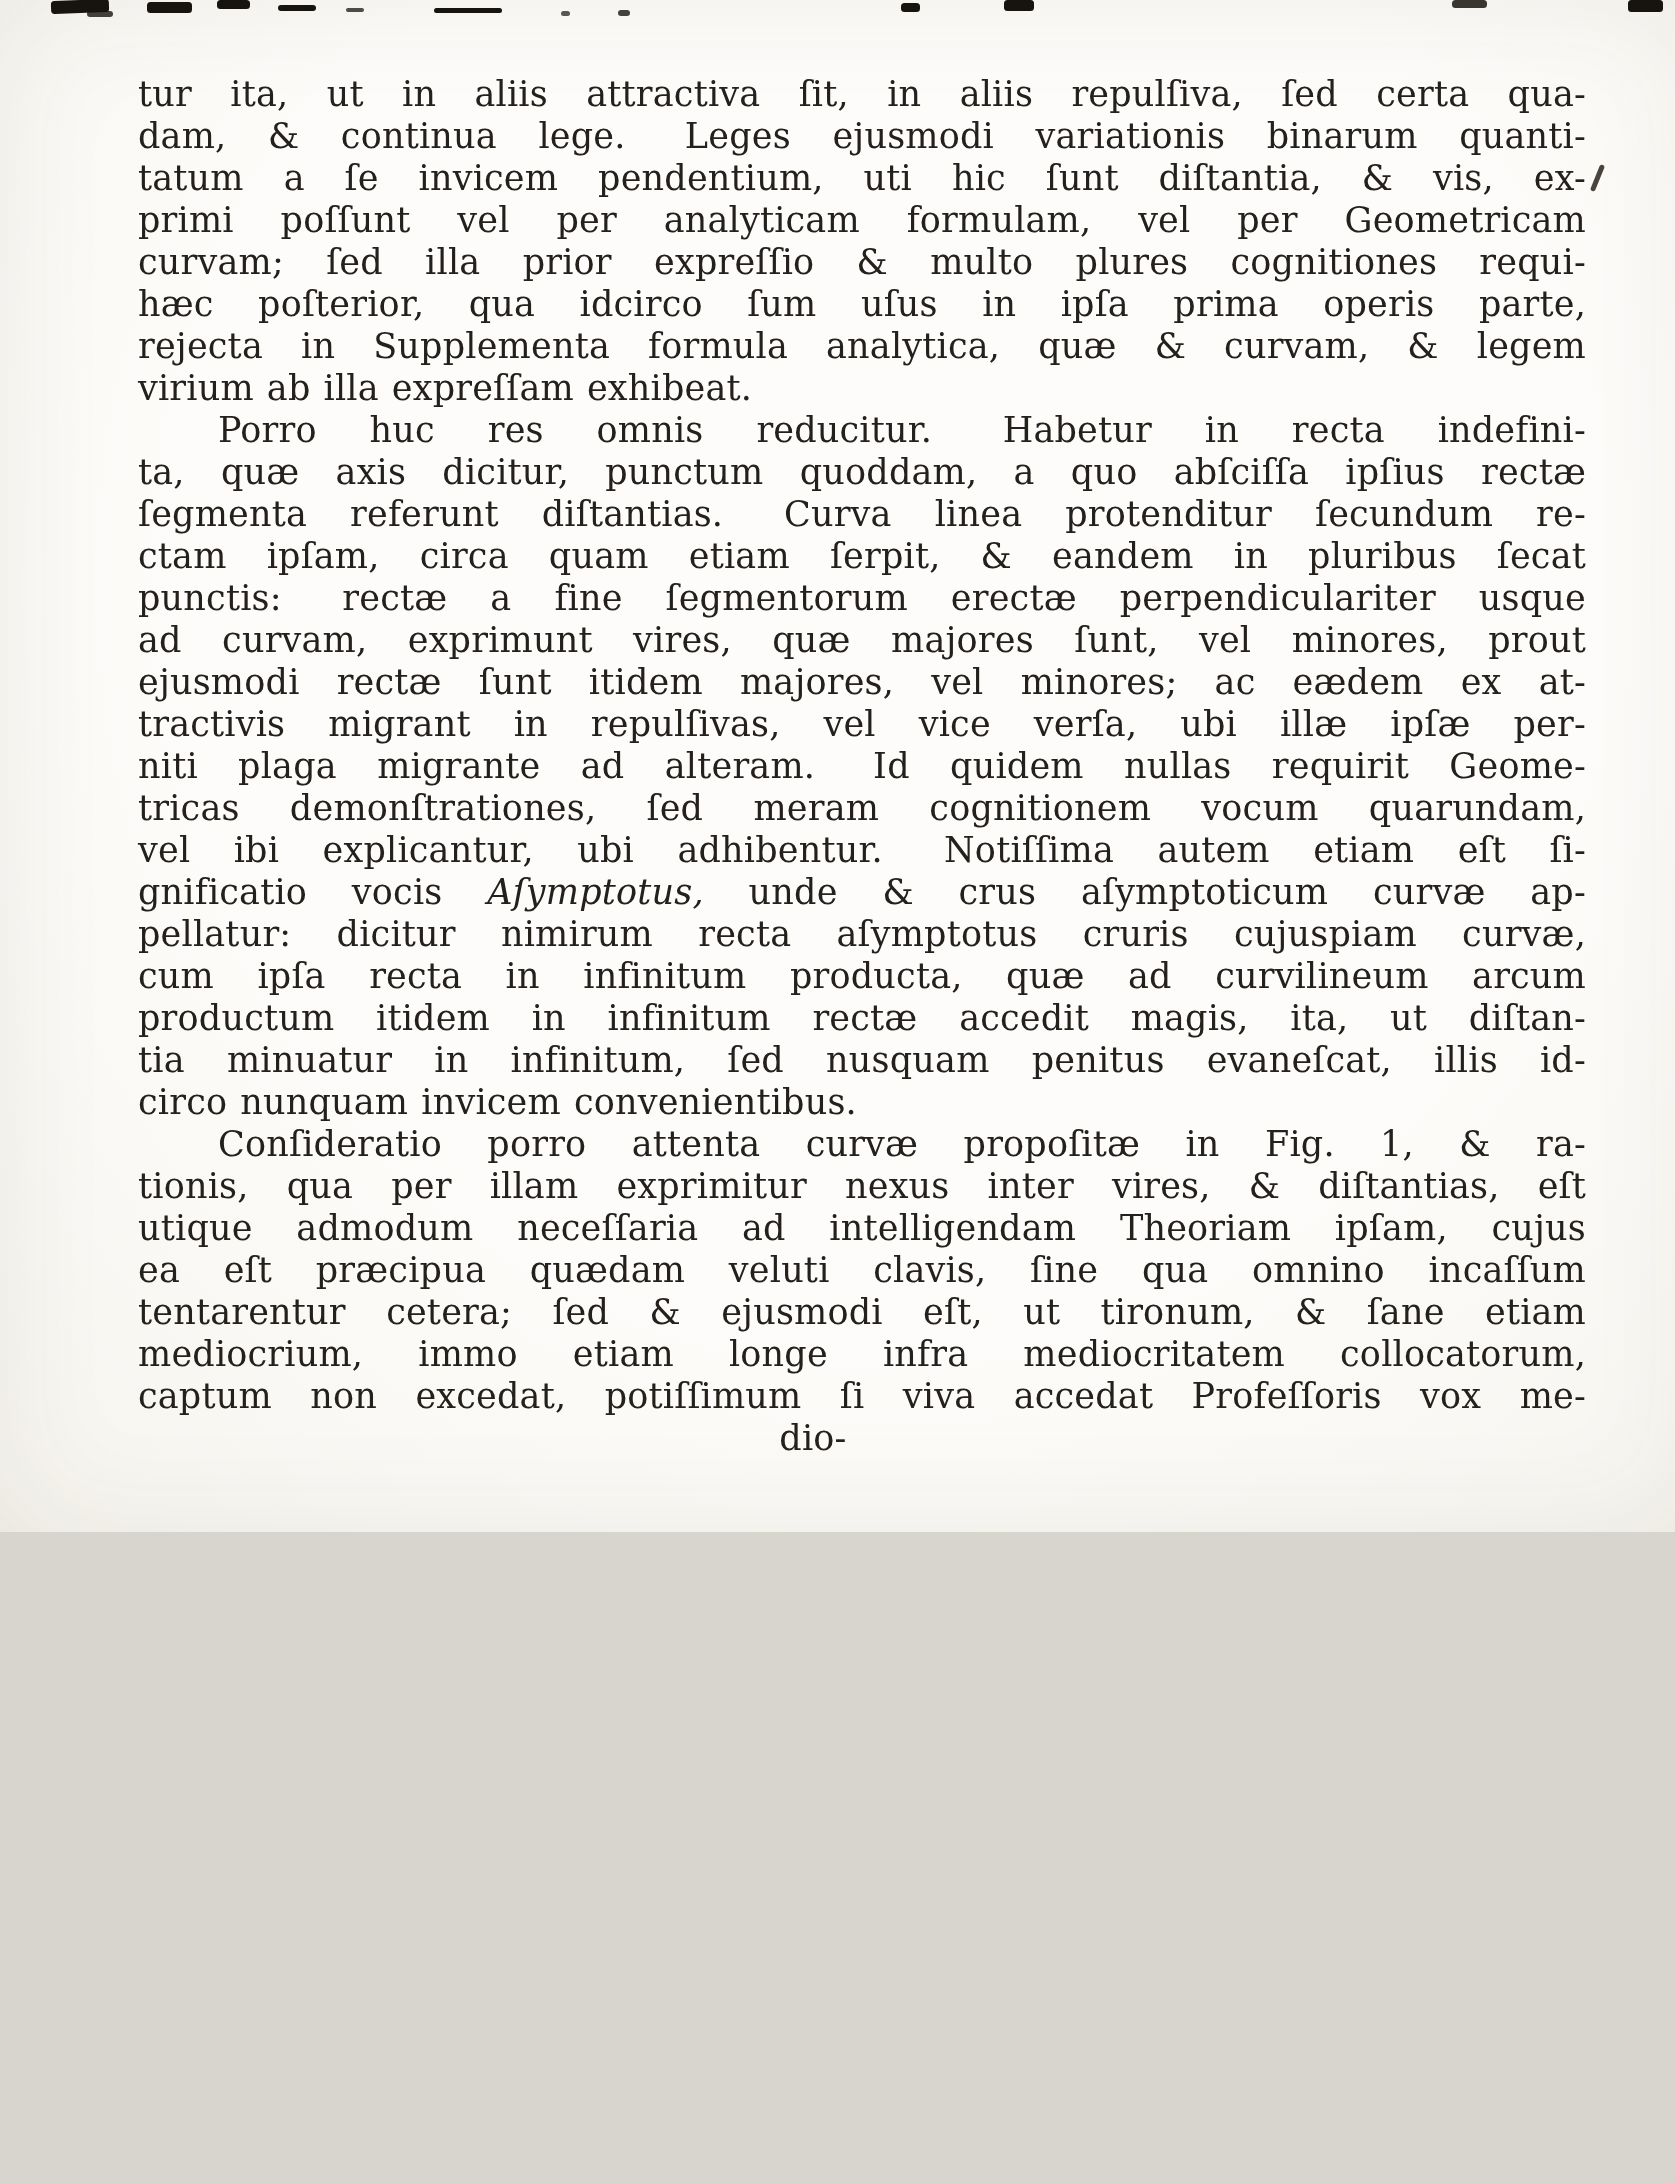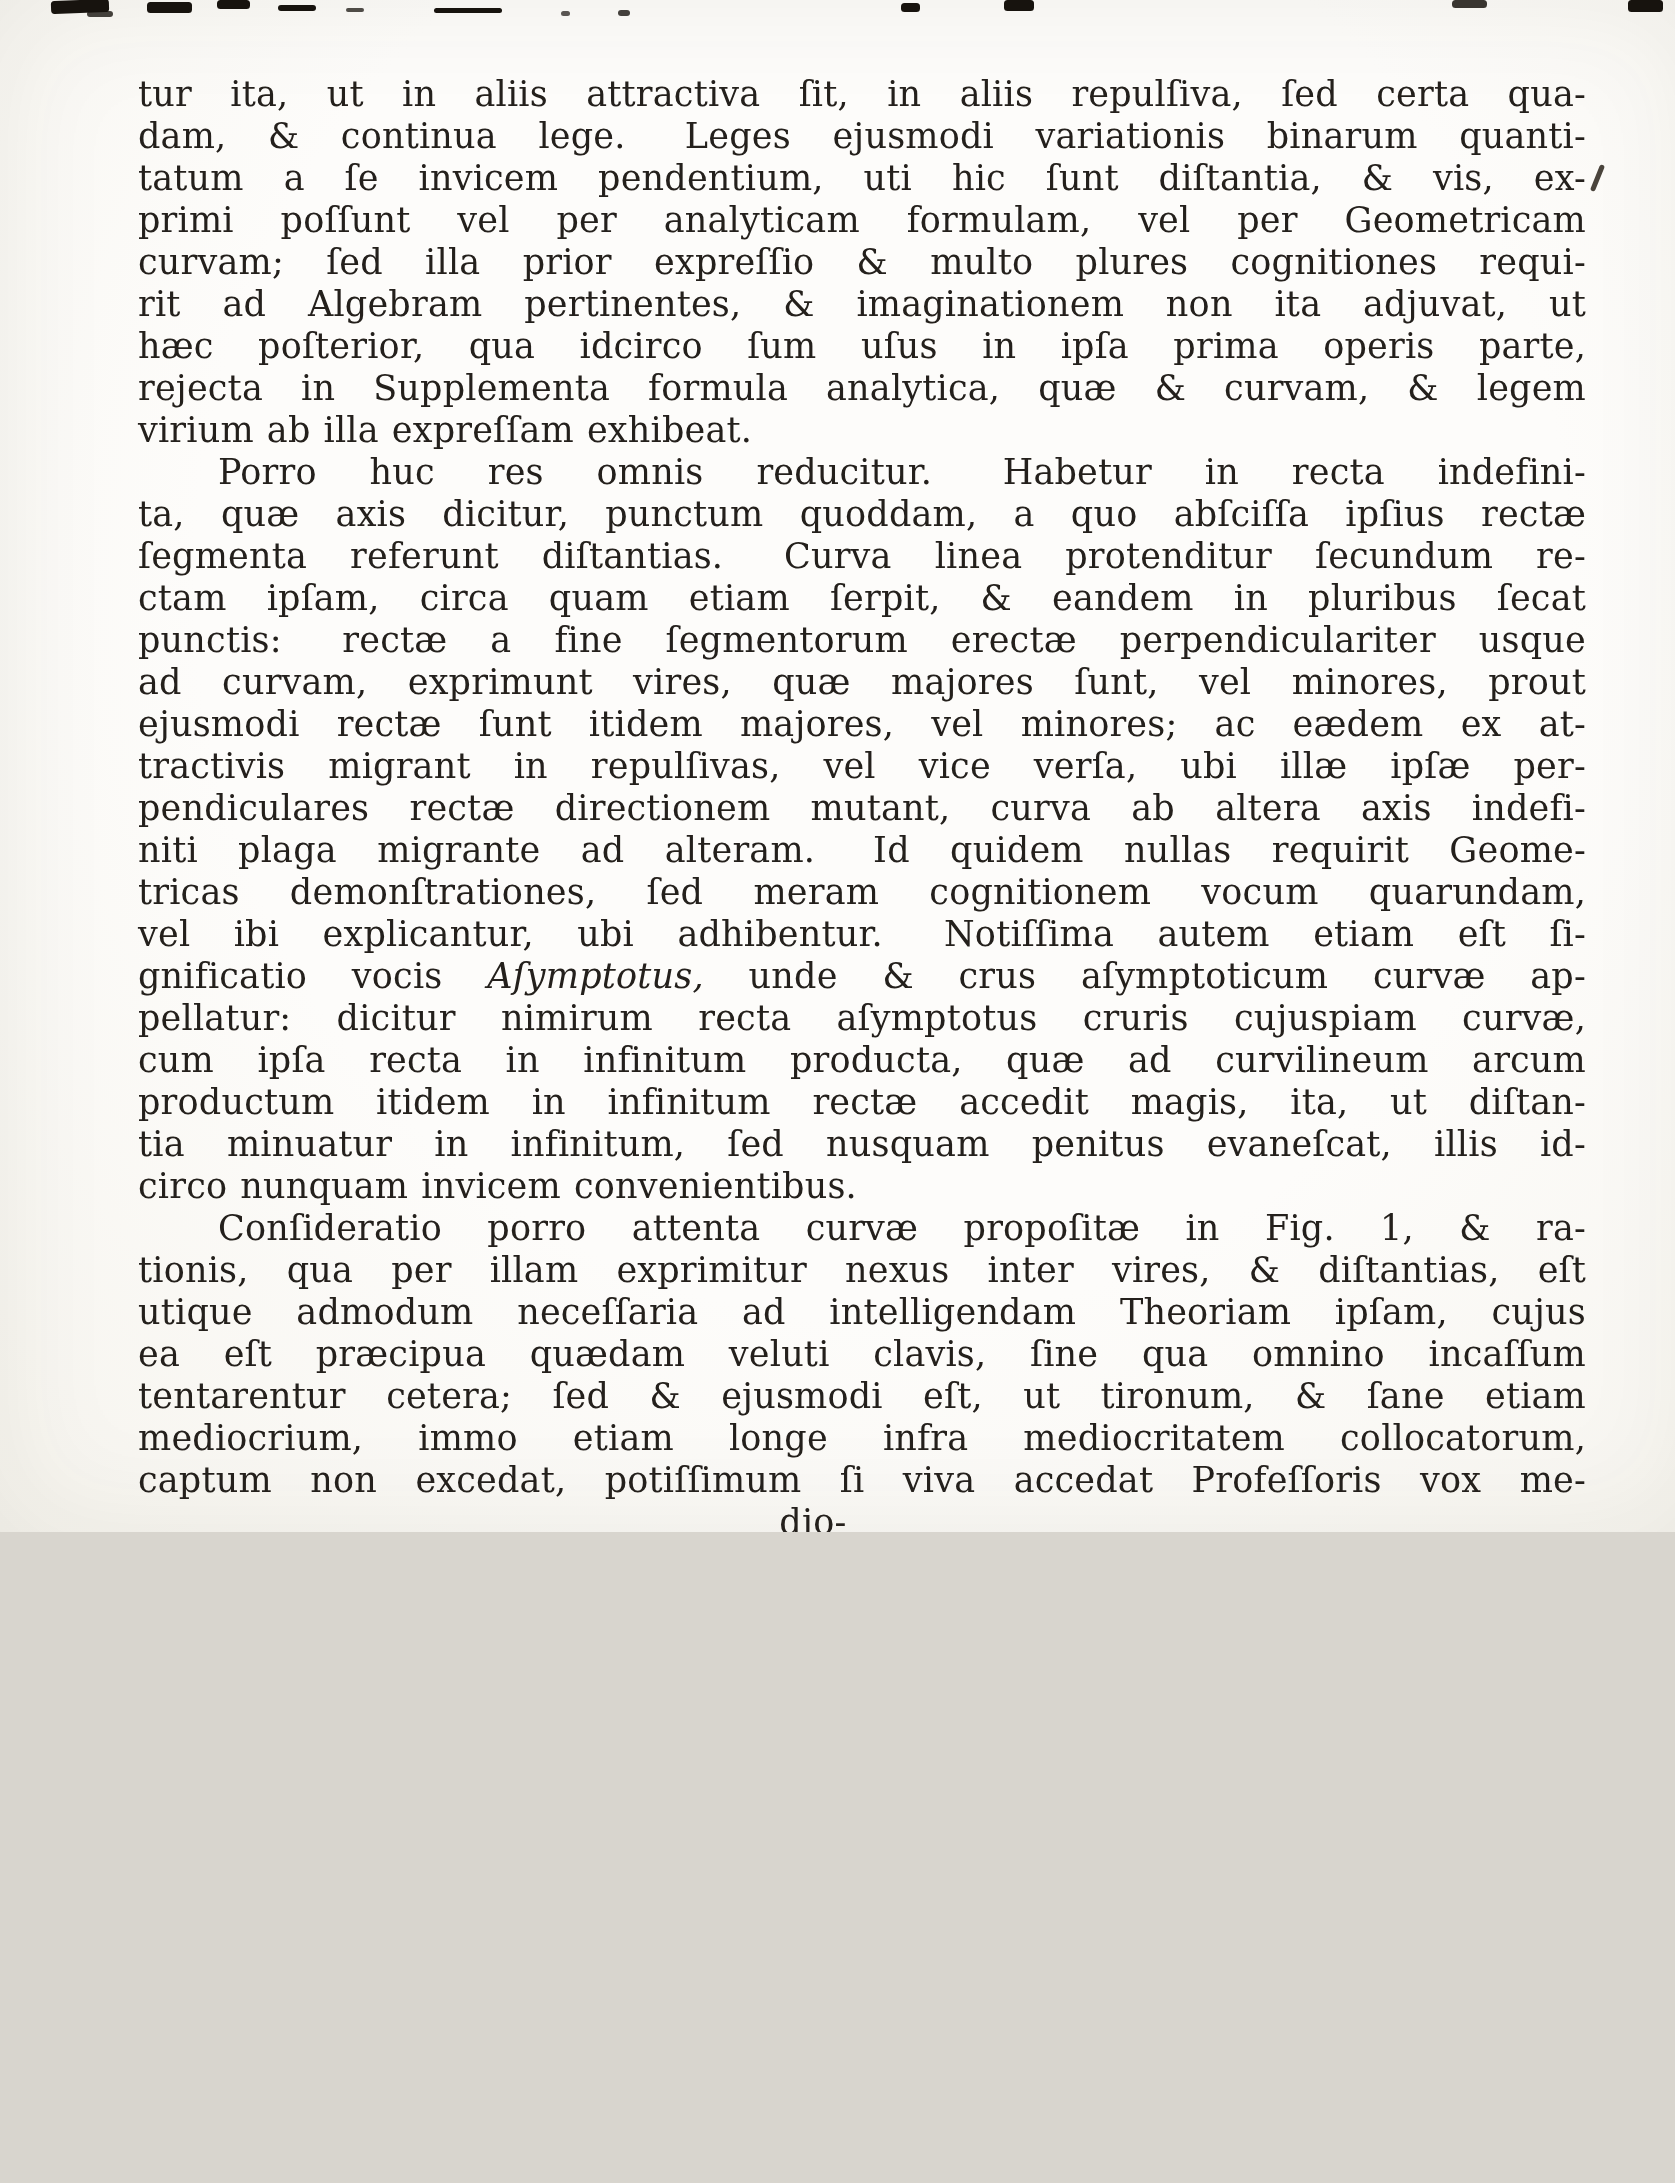--- a/index.html
+++ b/index.html
@@ -103,33 +103,31 @@
   <span class="artifact" style="left:342px; top:2177px; width:105px; height:3.5px; opacity:.5;"></span>
   <span class="artifact" style="left:1466px; top:2157px; width:52px; height:2.6px; opacity:.22;"></span>
 
   <div class="text-block">
 
     <div class="line"><span>tur ita, ut in aliis attractiva ſit, in aliis repulſiva, ſed certa qua-</span></div>
       <div class="line"><span>dam, &amp; continua lege.  Leges ejusmodi variationis binarum quanti-</span></div>
       <div class="line"><span>tatum a ſe invicem pendentium, uti hic ſunt diſtantia, &amp; vis, ex-</span></div>
       <div class="line"><span>primi poſſunt vel per analyticam formulam, vel per Geometricam</span></div>
       <div class="line"><span>curvam; ſed illa prior expreſſio &amp; multo plures cognitiones requi-</span></div>
-      <div class="line"><span>rit ad Algebram pertinentes, &amp; imaginationem non ita adjuvat, ut</span></div>
       <div class="line"><span>hæc poſterior, qua idcirco ſum uſus in ipſa prima operis parte,</span></div>
       <div class="line"><span>rejecta in Supplementa formula analytica, quæ &amp; curvam, &amp; legem</span></div>
       <div class="line no-just"><span>virium ab illa expreſſam exhibeat.</span></div>
       <div class="line indent"><span>Porro huc res omnis reducitur.  Habetur in recta indefini-</span></div>
       <div class="line"><span>ta, quæ axis dicitur, punctum quoddam, a quo abſciſſa ipſius rectæ</span></div>
       <div class="line"><span>ſegmenta referunt diſtantias.  Curva linea protenditur ſecundum re-</span></div>
       <div class="line"><span>ctam ipſam, circa quam etiam ſerpit, &amp; eandem in pluribus ſecat</span></div>
       <div class="line"><span>punctis:  rectæ a fine ſegmentorum erectæ perpendiculariter usque</span></div>
       <div class="line"><span>ad curvam, exprimunt vires, quæ majores ſunt, vel minores, prout</span></div>
       <div class="line"><span>ejusmodi rectæ ſunt itidem majores, vel minores; ac eædem ex at-</span></div>
       <div class="line"><span>tractivis migrant in repulſivas, vel vice verſa, ubi illæ ipſæ per-</span></div>
-      <div class="line"><span>pendiculares rectæ directionem mutant, curva ab altera axis indefi-</span></div>
       <div class="line"><span>niti plaga migrante ad alteram.  Id quidem nullas requirit Geome-</span></div>
       <div class="line"><span>tricas demonſtrationes, ſed meram cognitionem vocum quarundam,</span></div>
       <div class="line"><span>vel ibi explicantur, ubi adhibentur.  Notiſſima autem etiam eſt ſi-</span></div>
       <div class="line"><span>gnificatio vocis </span><i>Aſymptotus,</i><span> unde &amp; crus aſymptoticum curvæ ap-</span></div>
       <div class="line"><span>pellatur: dicitur nimirum recta aſymptotus cruris cujuspiam curvæ,</span></div>
       <div class="line"><span>cum ipſa recta in infinitum producta, quæ ad curvilineum arcum</span></div>
       <div class="line"><span>productum itidem in infinitum rectæ accedit magis, ita, ut diſtan-</span></div>
       <div class="line"><span>tia minuatur in infinitum, ſed nusquam penitus evaneſcat, illis id-</span></div>
       <div class="line no-just"><span>circo nunquam invicem convenientibus.</span></div>
       <div class="line indent"><span>Conſideratio porro attenta curvæ propoſitæ in Fig. 1, &amp; ra-</span></div>

